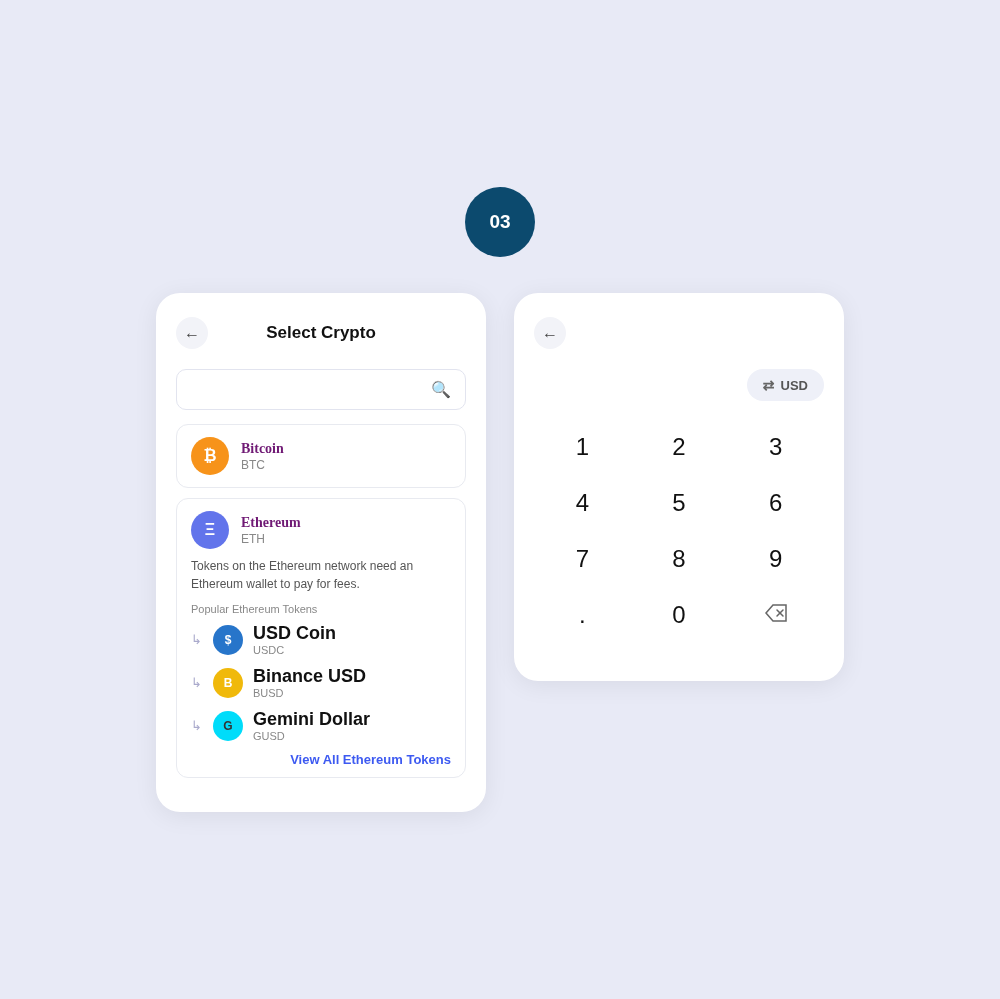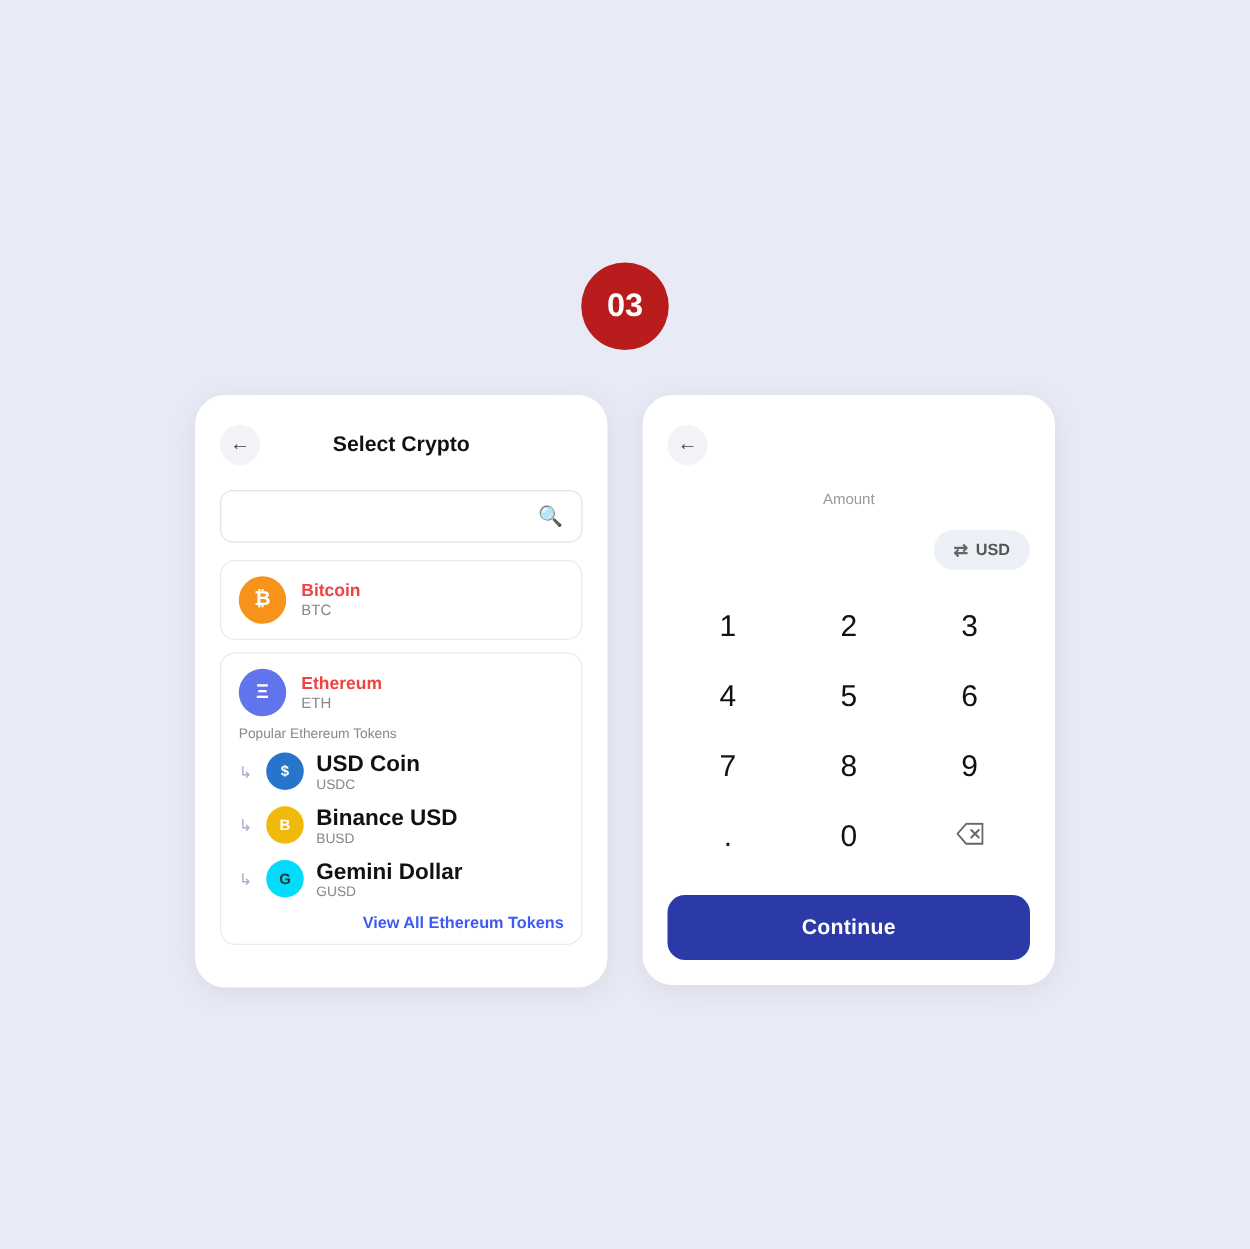--- a/index.html
+++ b/index.html
@@ -11,27 +11,27 @@
       flex-direction: column;
       align-items: center;
       justify-content: center;
       font-family: -apple-system, BlinkMacSystemFont, 'Segoe UI', sans-serif;
       border-radius: 16px;
       overflow: hidden;
     }
     .step-badge {
       width: 70px;
       height: 70px;
-      background: #b91c1c;
+      background: #0c4a6e;
       border-radius: 50%;
       display: flex;
       align-items: center;
       justify-content: center;
       color: white;
-      font-size: 26px;
+      font-size: 19px;
       font-weight: 700;
       margin-bottom: 36px;
     }
     .panels-row {
       display: flex;
       gap: 28px;
       align-items: flex-start;
     }
     
     .panel {
@@ -106,21 +106,21 @@
       align-items: center;
       justify-content: center;
       color: white;
       font-weight: 800;
       font-size: 16px;
       margin-right: 12px;
       flex-shrink: 0;
     }
     .btc-icon { background: #f7931a; }
     .eth-icon { background: #6274eb; }
-    .crypto-name { font-size: 14px; font-weight: 700; color: #ef4444; }
+    .crypto-name { font-size: 14px; font-weight: 700; color: #701a75; font-family: Liberation Serif, serif; }
     .crypto-symbol { font-size: 12px; color: #888; margin-top: 1px; }
 
     .eth-expanded {
       border: 1.5px solid #e8eaf0;
       border-radius: 12px;
       margin-bottom: 10px;
       padding: 12px 14px 10px;
     }
     .eth-header {
       display: flex;
@@ -294,20 +294,21 @@
     </div>
 
     <div class="eth-expanded">
       <div class="eth-header">
         <div class="crypto-icon eth-icon">Ξ</div>
         <div>
           <div class="crypto-name">Ethereum</div>
           <div class="crypto-symbol">ETH</div>
         </div>
       </div>
+      <div class="eth-desc">Tokens on the Ethereum network need an Ethereum wallet to pay for fees.</div>
       <div class="popular-label">Popular Ethereum Tokens</div>
 
       <div class="token-item">
         <span class="token-indent">↳</span>
         <div class="token-icon usdc-bg">$</div>
         <div>
           <div class="token-name">USD Coin</div>
           <div class="token-symbol">USDC</div>
         </div>
       </div>
@@ -332,21 +333,20 @@
 
       <div class="view-all-link">View All Ethereum Tokens</div>
     </div>
   </div>
 
   <div class="right-panel">
     <div class="panel-header">
       <button class="back-btn">←</button>
     </div>
 
-    <div class="amount-label">Amount</div>
 
     <div class="currency-toggle">
       <button class="currency-btn">
         <span class="swap-icon">⇄</span>
         <span>USD</span>
       </button>
     </div>
 
     <div class="numpad">
       <button class="numpad-key">1</button>
@@ -364,16 +364,15 @@
         <span class="backspace-icon">
           <svg width="22" height="18" viewBox="0 0 22 18" fill="none" xmlns="http://www.w3.org/2000/svg">
             <path d="M8 1L1 9L8 17H21V1H8Z" stroke="#666" stroke-width="1.5" fill="none"></path>
             <line x1="12" y1="6" x2="18" y2="12" stroke="#666" stroke-width="1.5" stroke-linecap="round"></line>
             <line x1="18" y1="6" x2="12" y2="12" stroke="#666" stroke-width="1.5" stroke-linecap="round"></line>
           </svg>
         </span>
       </button>
     </div>
 
-    <button class="continue-btn">Continue</button>
   </div>
 
 </div>
 
 </body></html>

